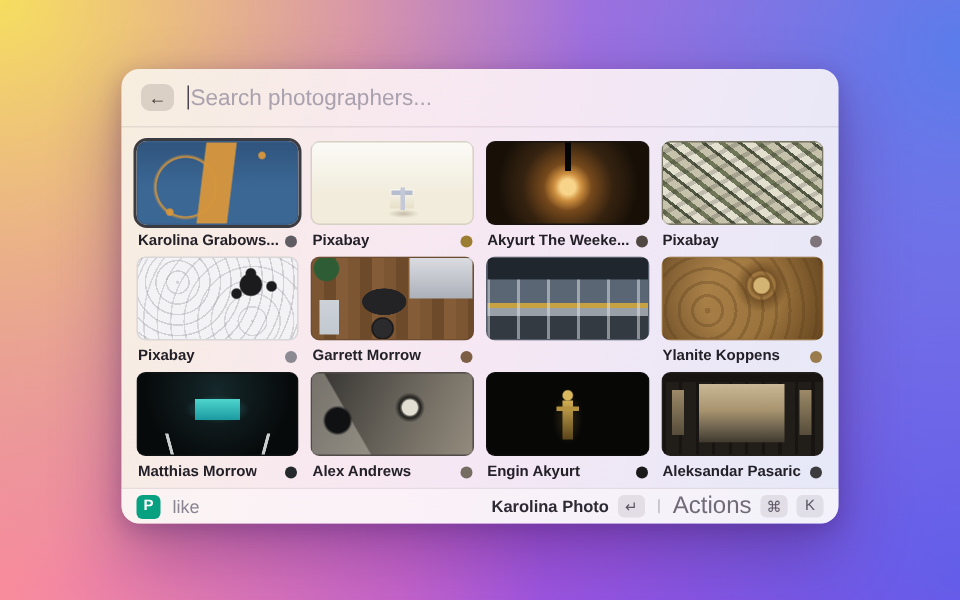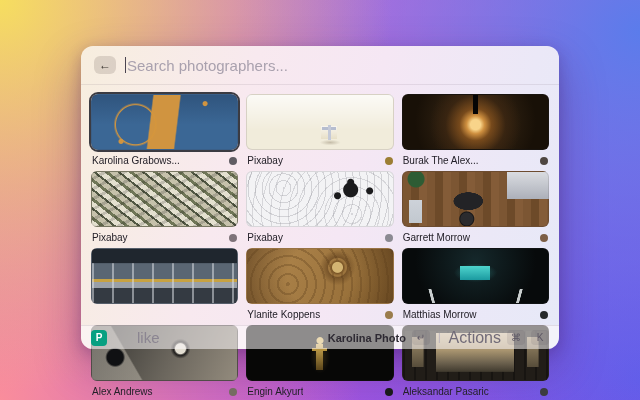--- a/index.html
+++ b/index.html
@@ -20,38 +20,38 @@
   .search-bar{display:flex;align-items:center;height:38px;padding:0 13px;
     border-bottom:1px solid rgba(80,60,80,.10);}
   .back-btn{width:22px;height:18px;border-radius:6px;background:rgba(95,80,70,.18);
     display:flex;align-items:center;justify-content:center;font-size:12px;color:#3a3530;
     cursor:default;margin-right:9px;flex:none;}
   .search-wrap{position:relative;flex:1;display:flex;align-items:center;height:100%;}
   .caret{width:1px;height:16px;background:#4a4450;margin-right:1px;}
   .search-input{border:none;outline:none;background:transparent;flex:1;
     font-size:15px;color:#3c3644;font-family:"Liberation Sans",sans-serif;padding:0;}
   .search-input::placeholder{color:#a9a1ae;opacity:1;}
-  .grid{display:grid;grid-template-columns:repeat(3,1fr);column-gap:8px;row-gap:4px;
-    padding:9px 10px 0 10px;}
+  .grid{display:grid;grid-template-columns:repeat(4,1fr);column-gap:8px;row-gap:4px;
+    padding:9px 10px 0 10px;font-weight:bold;}
   .photo-item{cursor:default;}
   .thumb{height:56px;border-radius:6px;border:1px solid rgba(60,50,60,.14);
     box-sizing:border-box;background-repeat:no-repeat;}
   .photo-item.selected .thumb{outline:2px solid #3b3b42;outline-offset:0;border-radius:7px;}
   .caption{display:flex;align-items:center;justify-content:space-between;
     margin-top:4px;height:13px;padding:0 1px;}
   .p-name{font-size:10px;color:#232028;white-space:nowrap;overflow:hidden;}
   .dot{width:8px;height:8px;border-radius:50%;flex:none;margin-left:4px;}
   .footer{position:absolute;left:0;right:0;bottom:0;height:24px;
     border-top:1px solid rgba(80,60,80,.12);border-radius:0 0 12px 12px;
     background:rgba(253,249,251,.55);
     display:flex;align-items:center;padding:0 10px;box-sizing:border-box;}
   .pexels-badge{width:16px;height:16px;border-radius:4px;background:#07a081;
     color:#fff;font-size:10px;font-weight:bold;display:flex;align-items:center;
     justify-content:center;margin-right:8px;flex:none;}
-  .cmd-name{font-size:15px;color:#8b8591;margin-left:22px;}
+  .cmd-name{font-size:12px;color:#8b8591;}
   .footer-right{margin-left:auto;display:flex;align-items:center;gap:6px;}
   .primary-label{font-size:11px;font-weight:bold;color:#2e2a33;}
   .kbd{min-width:10px;height:15px;padding:0 4px;border-radius:4px;background:rgba(60,50,70,.10);
     color:#5c5663;font-size:10px;display:flex;align-items:center;justify-content:center;}
   .f-divider{color:#b6afbc;font-size:10px;margin:0 2px;}
   .actions-label{font-size:16px;color:#716b78;}
 
   
   .art-map-blueprint{background-color:#3b6795;background-image:
     radial-gradient(circle 22px at 30% 55%, rgba(0,0,0,0) 19px, rgba(213,150,60,.95) 20px, rgba(0,0,0,0) 22px),
@@ -161,21 +161,21 @@
         <div class="thumb art-gift-box"></div>
         <div class="caption">
           <span class="p-name">Pixabay</span>
           <span class="dot" style="background: rgb(156, 126, 51);"></span>
         </div>
       </div>
 
       <div class="photo-item">
         <div class="thumb art-light-bulb"></div>
         <div class="caption">
-          <span class="p-name">Burak The Alex...</span>
+          <span class="p-name">Akyurt The Weeke...</span>
           <span class="dot" style="background: rgb(79, 71, 66);"></span>
         </div>
       </div>
 
       <div class="photo-item">
         <div class="thumb art-dollar-bills"></div>
         <div class="caption">
           <span class="p-name">Pixabay</span>
           <span class="dot" style="background: rgb(126, 115, 121);"></span>
         </div>

